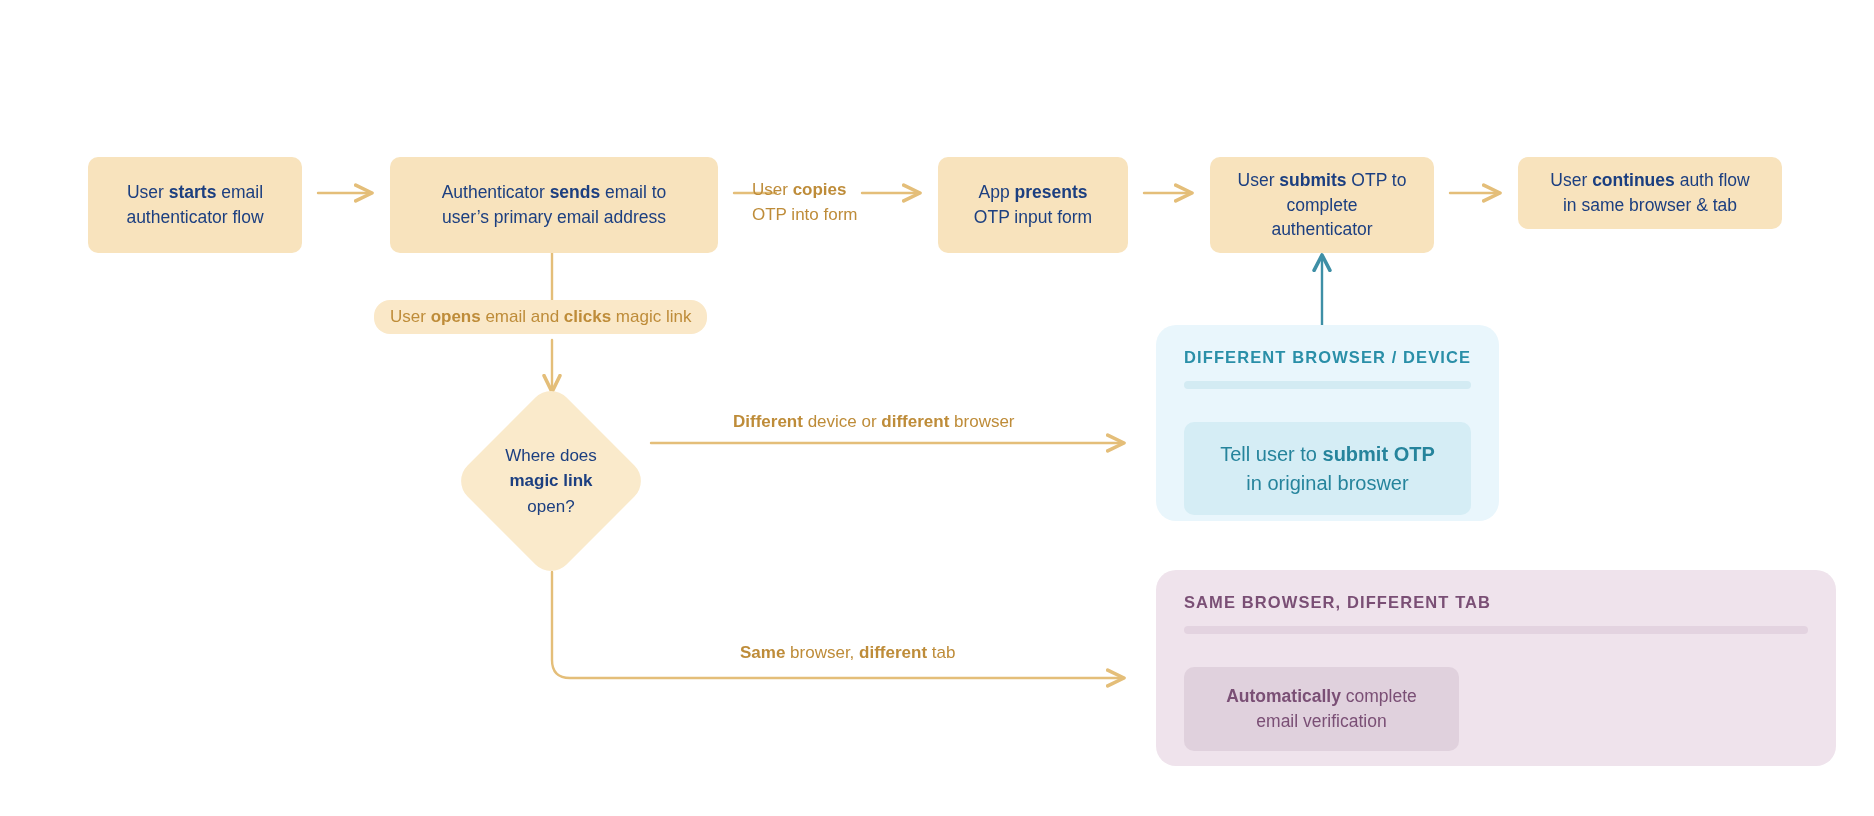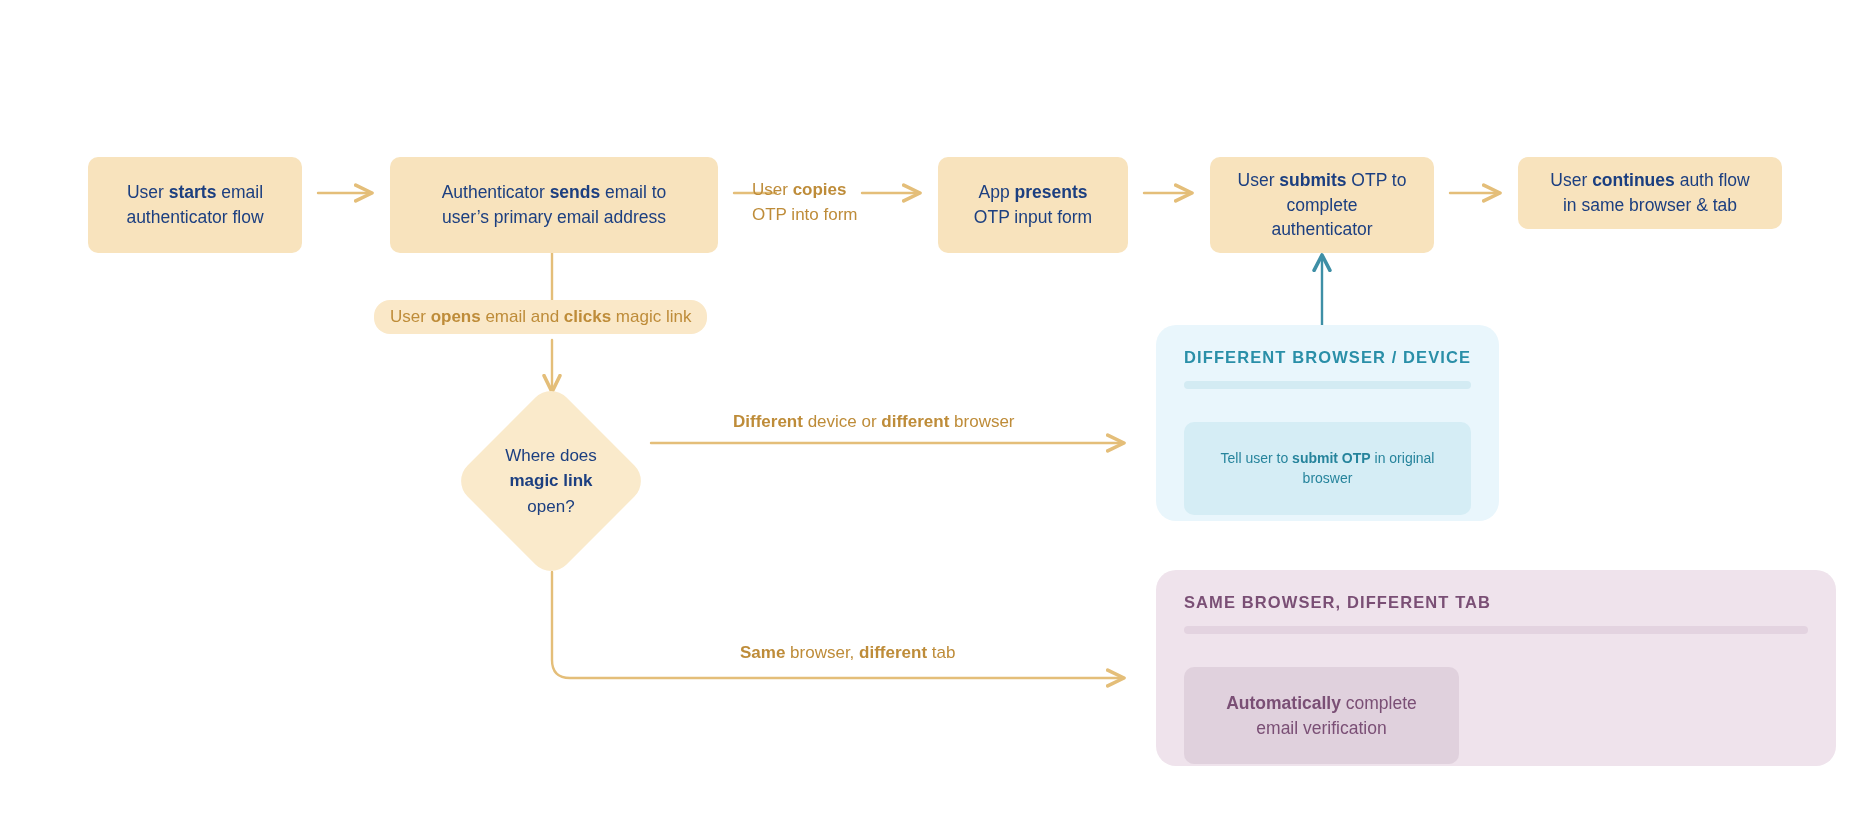--- a/index.html
+++ b/index.html
@@ -77,38 +77,38 @@
     margin-top: 12px;
   }
   .node-orange {
     background: #F8E3BD;
     color: #1C3F80;
     font-size: 17.5px;
   }
   .node-teal {
     background: #D5EDF5;
     color: #26849C;
-    font-size: 14px;
+    font-size: 20px;
   }
   .node-purple {
     background: #E0D1DD;
     color: #7A4F75;
     font-size: 17.5px;
   }
   .node b { font-weight: bold; }
 
   
   #node-start      { left: 88px;  top: 145px; width: 214px; height: 96px; }
   #node-sends      { left: 390px; top: 145px; width: 328px; height: 96px; }
   #node-presents   { left: 938px; top: 145px; width: 190px; height: 96px; }
   #node-submits    { left: 1210px;top: 145px; width: 224px; height: 96px; }
   #node-continues  { left: 1518px;top: 145px; width: 264px; height: 72px; }
 
   #node-tell-user  { left: 1184px;top: 410px; width: 287px; height: 93px; }
-  #node-auto       { left: 1184px;top: 655px; width: 275px; height: 97px; }
+  #node-auto       { left: 1184px;top: 655px; width: 275px; height: 84px; }
   #node-continue-same { left: 1508px; top: 655px; width: 275px; height: 93px; }
 
   
   .pill {
     position: absolute;
     background: #FAE8C8;
     border-radius: 16px;
     color: #BE8C39;
     font-size: 17px;
     padding: 7px 16px;

